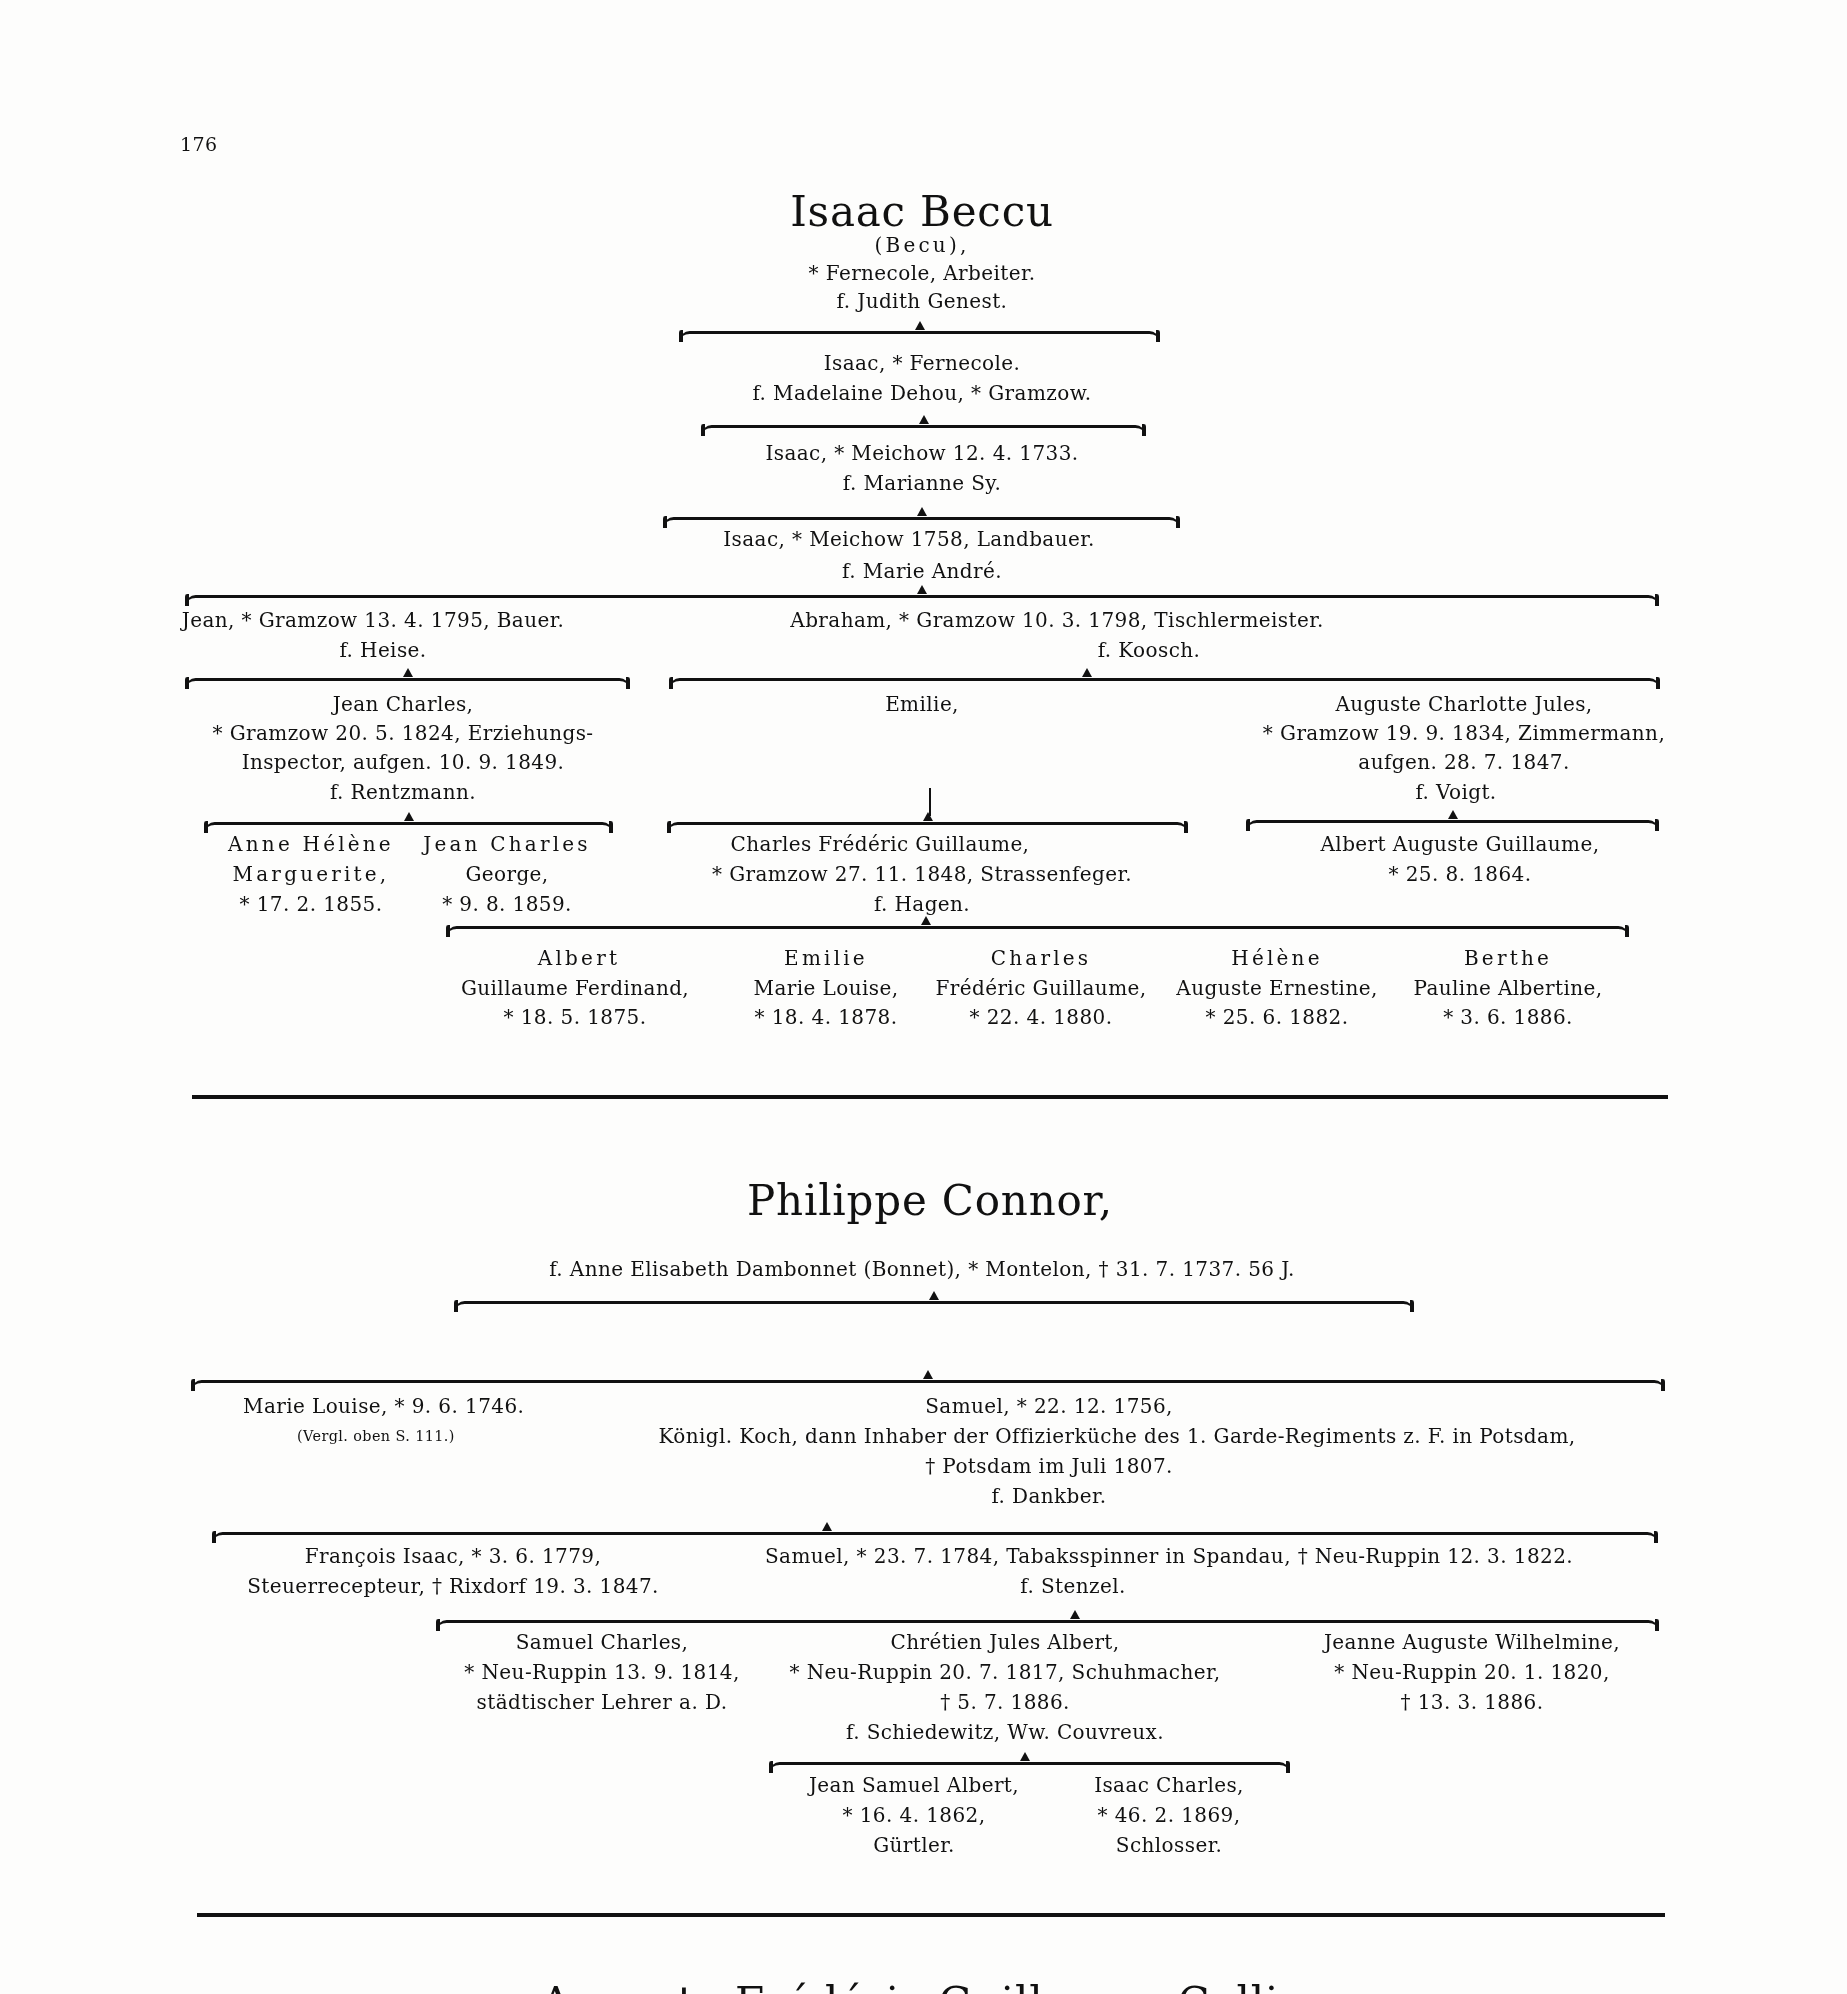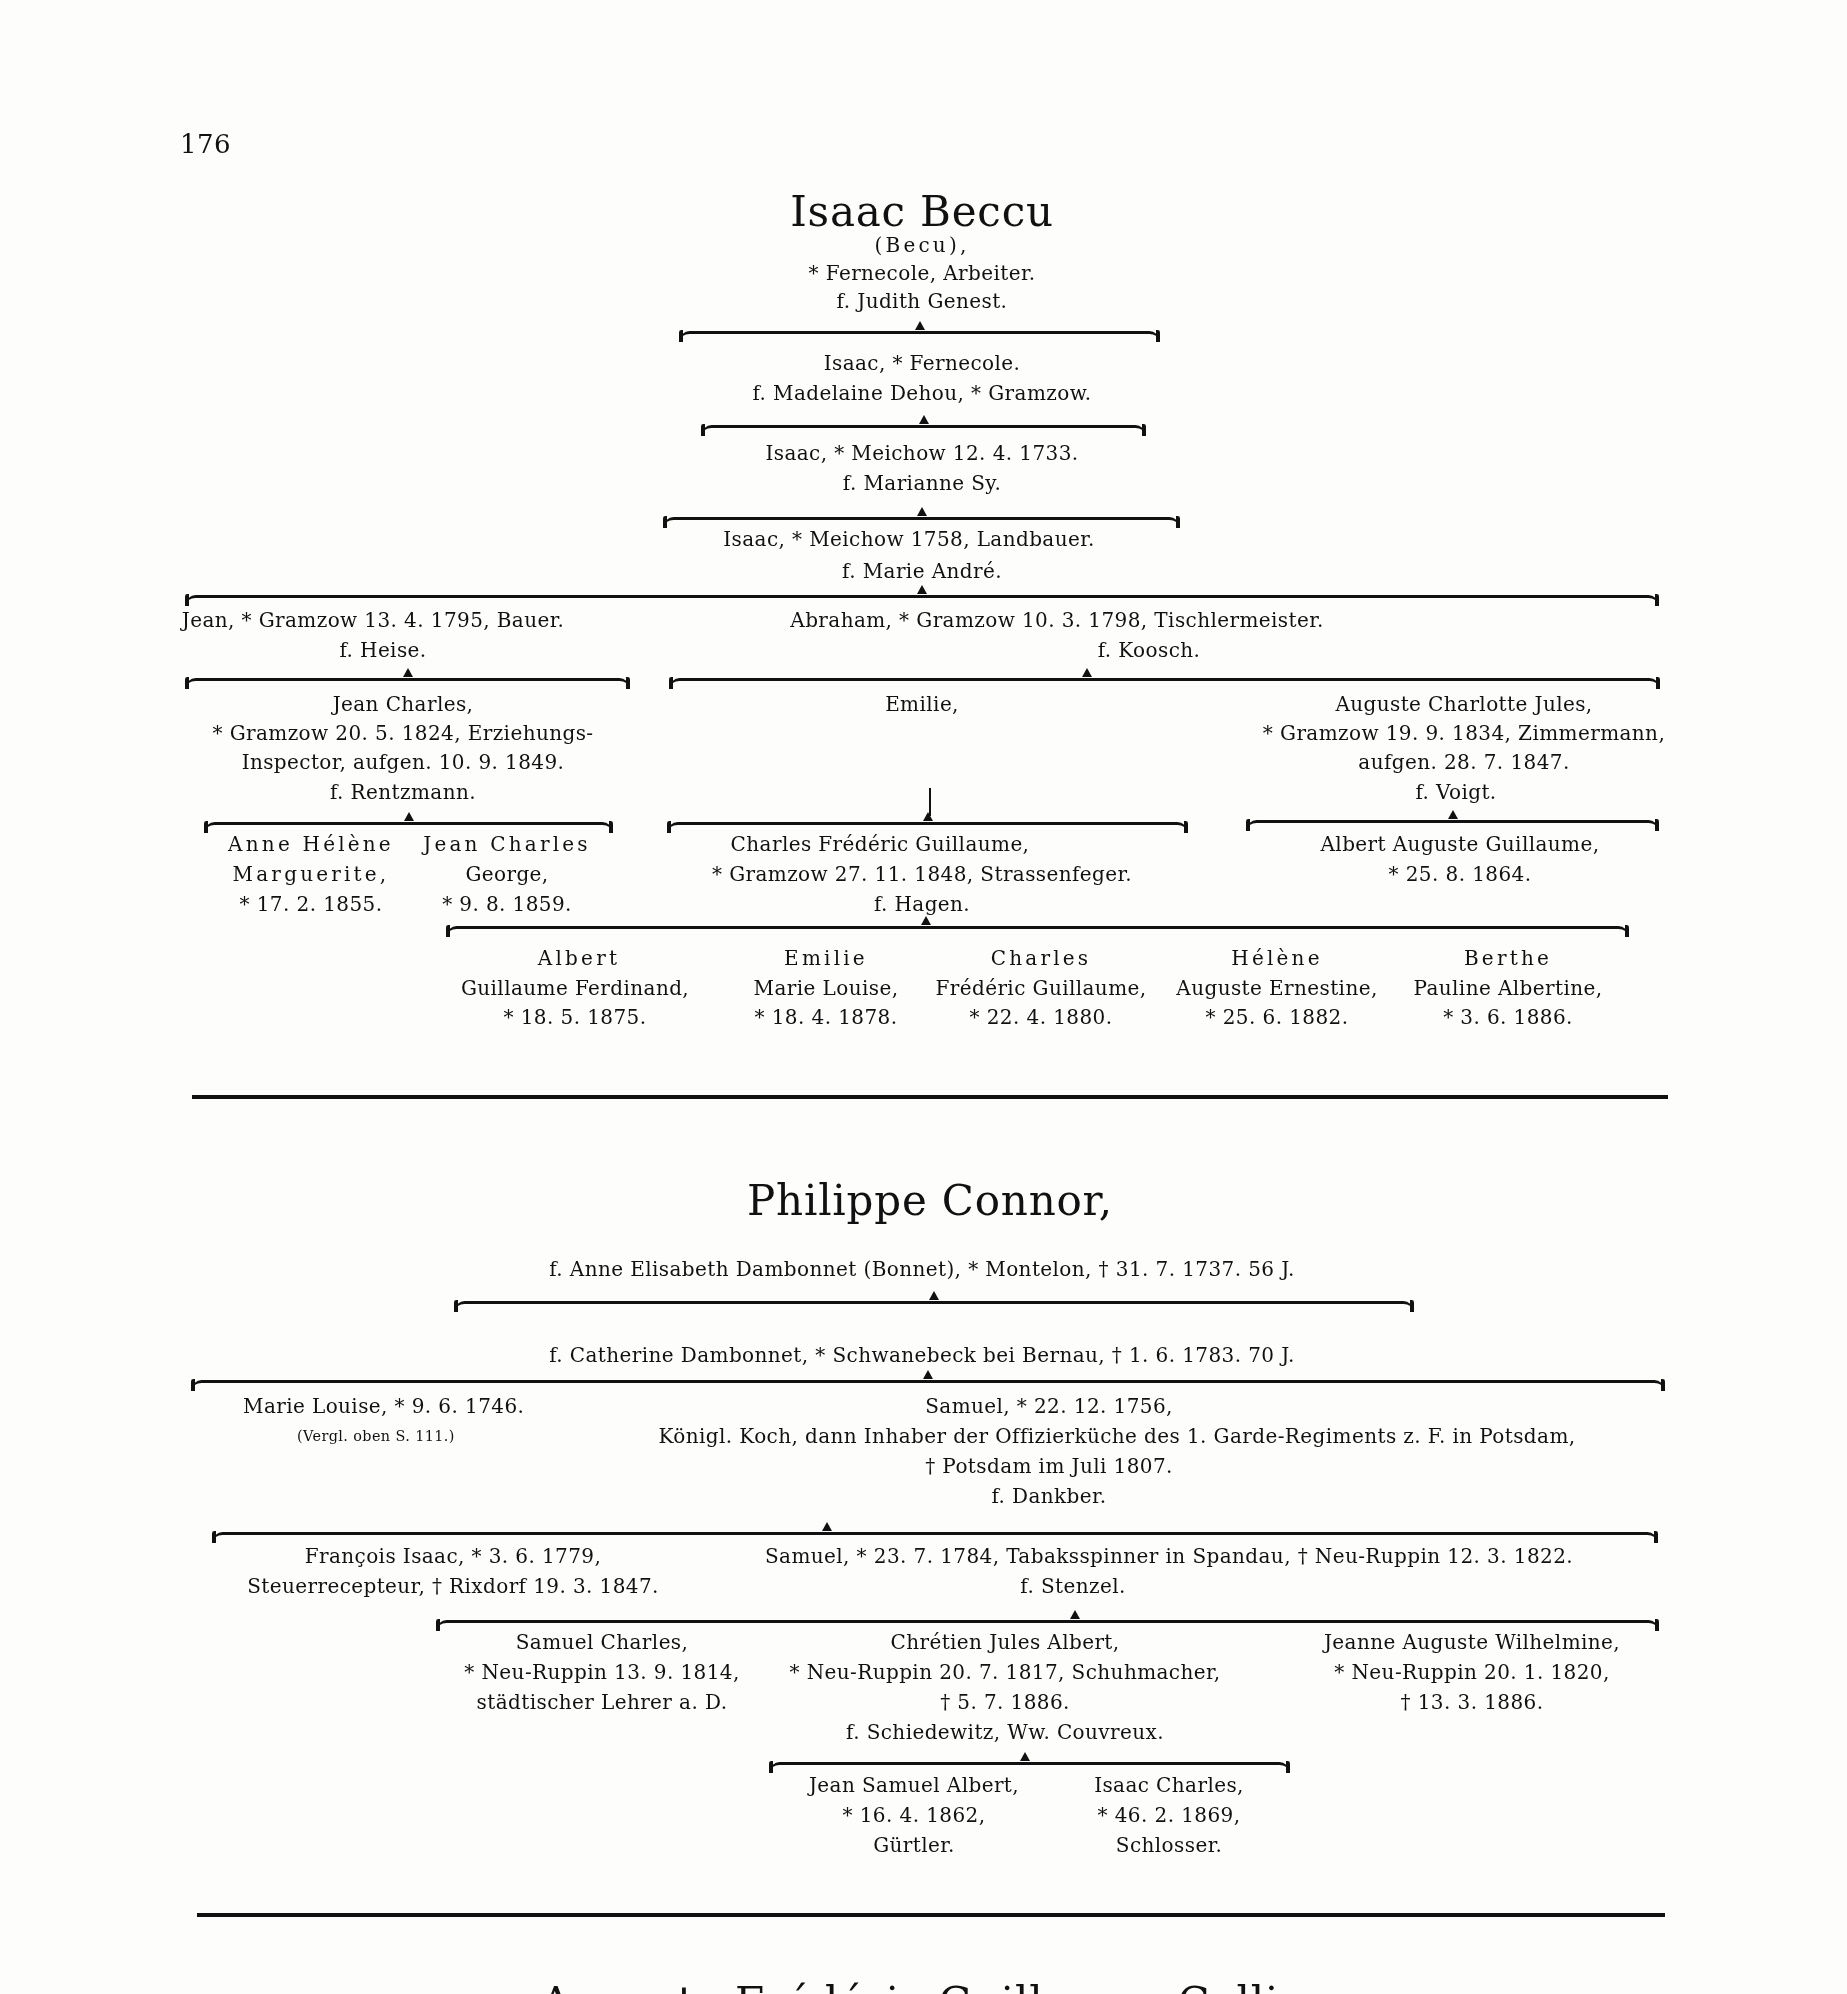--- a/index.html
+++ b/index.html
@@ -4,21 +4,21 @@
 <style>
   html, body { margin:0; padding:0; background:#ffffff; }
   body { width:1847px; height:2708px; position:relative; overflow:hidden;
          font-family:"DejaVu Serif","Liberation Serif",serif; color:#111; }
   .page { position:absolute; left:0; top:0; width:1847px; height:2708px; background:#fdfdfc; }
   .t { position:absolute; white-space:nowrap; font-size:20px; line-height:25.5px; letter-spacing:0.4px; }
   .c { text-align:center; transform:translateX(-50%); }
   .title { font-size:42px; line-height:40px; font-family:"DejaVu Serif",serif; letter-spacing:0.8px; }
   .spaced { letter-spacing:3.2px; }
   .small { font-size:14.4px; line-height:17.6px; }
-  .pageno { font-size:26px; }
+  .pageno { font-size:19px; }
   
   .brace { position:absolute; height:10.4px; border-top:3.6px solid #111; border-radius:9.6px 9.6px 0 0; box-sizing:border-box; }
   .brace::before, .brace::after { content:""; position:absolute; top:-3.6px; width:3.6px; height:12px; background:#111; }
   .brace::before { left:-0.8px; border-radius:2.4px 0 0 0; }
   .brace::after { right:-0.8px; border-radius:0 2.4px 0 0; }
   .brace .tip { position:absolute; left:50%; top:-12.8px; width:0; height:0; transform:translateX(-50%);
                 border-left:5.6px solid transparent; border-right:5.6px solid transparent; border-bottom:9.6px solid #111; }
   .rule { position:absolute; height:4px; background:#111; }
   .vline { position:absolute; width:2.4px; background:#111; }
 </style>
@@ -125,21 +125,20 @@
   <div class="t c" style="left:1508px;top:1005px">* 3. 6. 1886.</div>
 
   <div class="rule" style="left:192px;top:1095px;width:1476px"></div>
 
   <div class="t c title" style="left:930px;top:1181px">Philippe Connor,</div>
   <div class="t c" style="left:922px;top:1257px">f. Anne Elisabeth Dambonnet (Bonnet), * Montelon, † 31. 7. 1737. 56 J.</div>
 
   <div class="brace" style="left:455px;top:1301px;width:958px">
       <span class="tip"></span>
     </div>
-  <div class="t c" style="left:922px;top:1343px">f. Catherine Dambonnet, * Schwanebeck bei Bernau, † 1. 6. 1783. 70 J.</div>
 
   <div class="brace" style="left:192px;top:1380px;width:1472px">
       <span class="tip"></span>
     </div>
   <div class="t" style="left:243px;top:1394px">Marie Louise, * 9. 6. 1746.</div>
   <div class="t small" style="left:297px;top:1428px">(Vergl. oben S. 111.)</div>
 
   <div class="t c" style="left:1049px;top:1394px">Samuel, * 22. 12. 1756,</div>
   <div class="t c" style="left:1117px;top:1424px">Königl. Koch, dann Inhaber der Offizierküche des 1. Garde-Regiments z. F. in Potsdam,</div>
   <div class="t c" style="left:1049px;top:1454px">† Potsdam im Juli 1807.</div>

